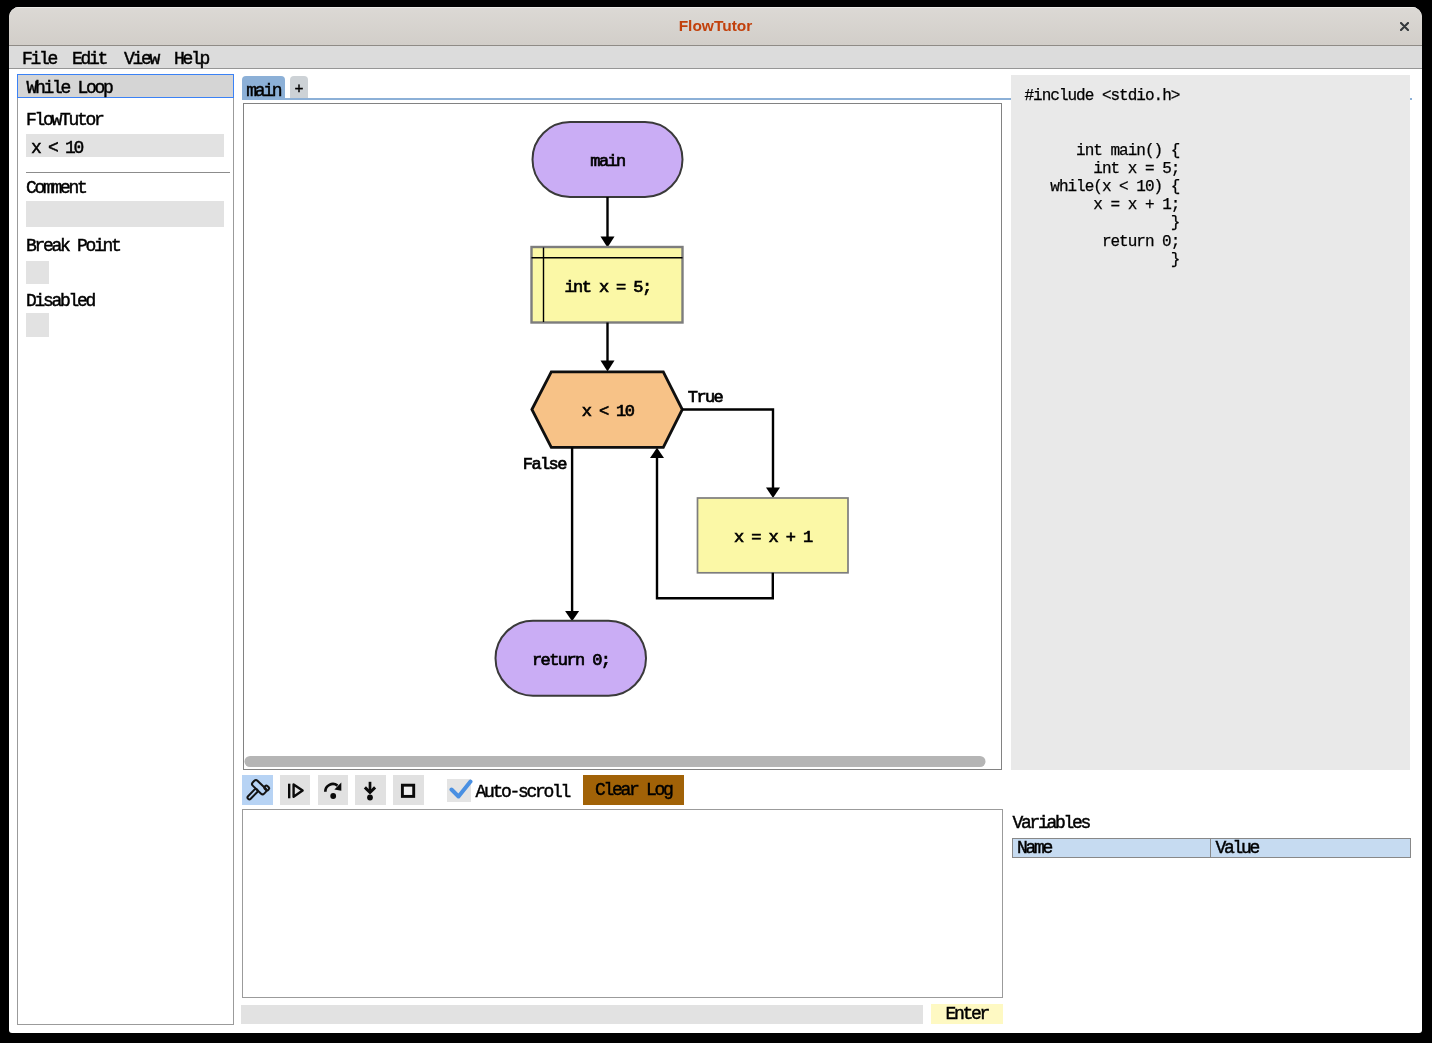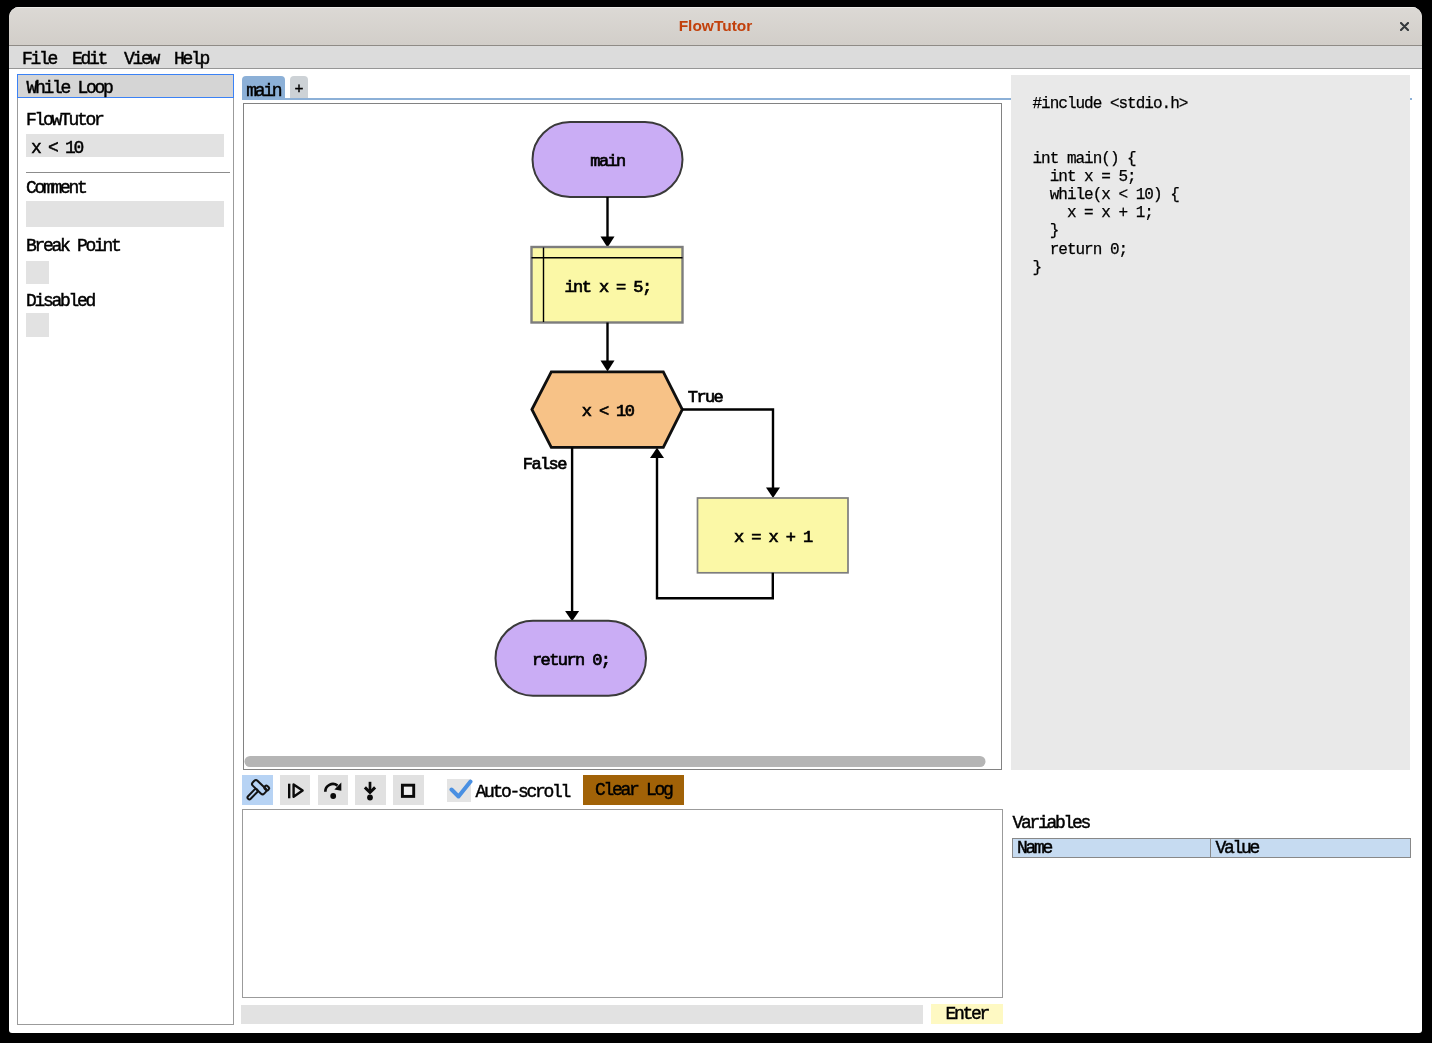--- a/index.html
+++ b/index.html
@@ -21,21 +21,21 @@
   #tabmain{left:232.5px;top:69px;width:43.5px;height:22px;background:#8cb0d7;border-radius:4px 4px 0 0;text-align:center;line-height:30px;}
   #tabplus{left:280.5px;top:69px;width:18px;height:22px;background:#cdd2d6;border-radius:4px 4px 0 0;text-align:center;line-height:27px;font-size:15px;letter-spacing:-1px;}
   #tabline{left:232.5px;top:91px;width:770px;height:2px;background:#8cb0d7;}
   #tabline2{left:1400px;top:91px;width:3px;height:2px;background:#8cb0d7;}
   #canvas{left:234px;top:95.5px;width:756.5px;height:665.5px;border:1px solid #828282;background:#fff;}
   
   .tbtn{top:767.5px;width:30.5px;height:30.5px;background:#e1e1e1;}
   .tbtn svg{position:absolute;left:0;top:0;}
   
   #rpanel{left:1002px;top:68px;width:399px;height:694.5px;background:#e9e9e9;}
-  pre{margin:16px;font:inherit;}
+  pre{margin:8px;font:inherit;text-align:right;}
   .fcsvg text{stroke:#000;stroke-width:0.7;}
   .cell{height:20px;line-height:20px;}
 </style>
 </head>
 <body>
 <div class="abs" id="win">
   <div class="abs" id="titlebar"></div>
   <div class="abs" id="title">FlowTutor</div>
   <svg class="abs" style="left:1391px;top:14.5px" width="9" height="9" viewBox="0 0 9 9">
     <path d="M1 1 L8 8 M8 1 L1 8" stroke="#34383c" stroke-width="2.1" stroke-linecap="round" fill="none"></path>

